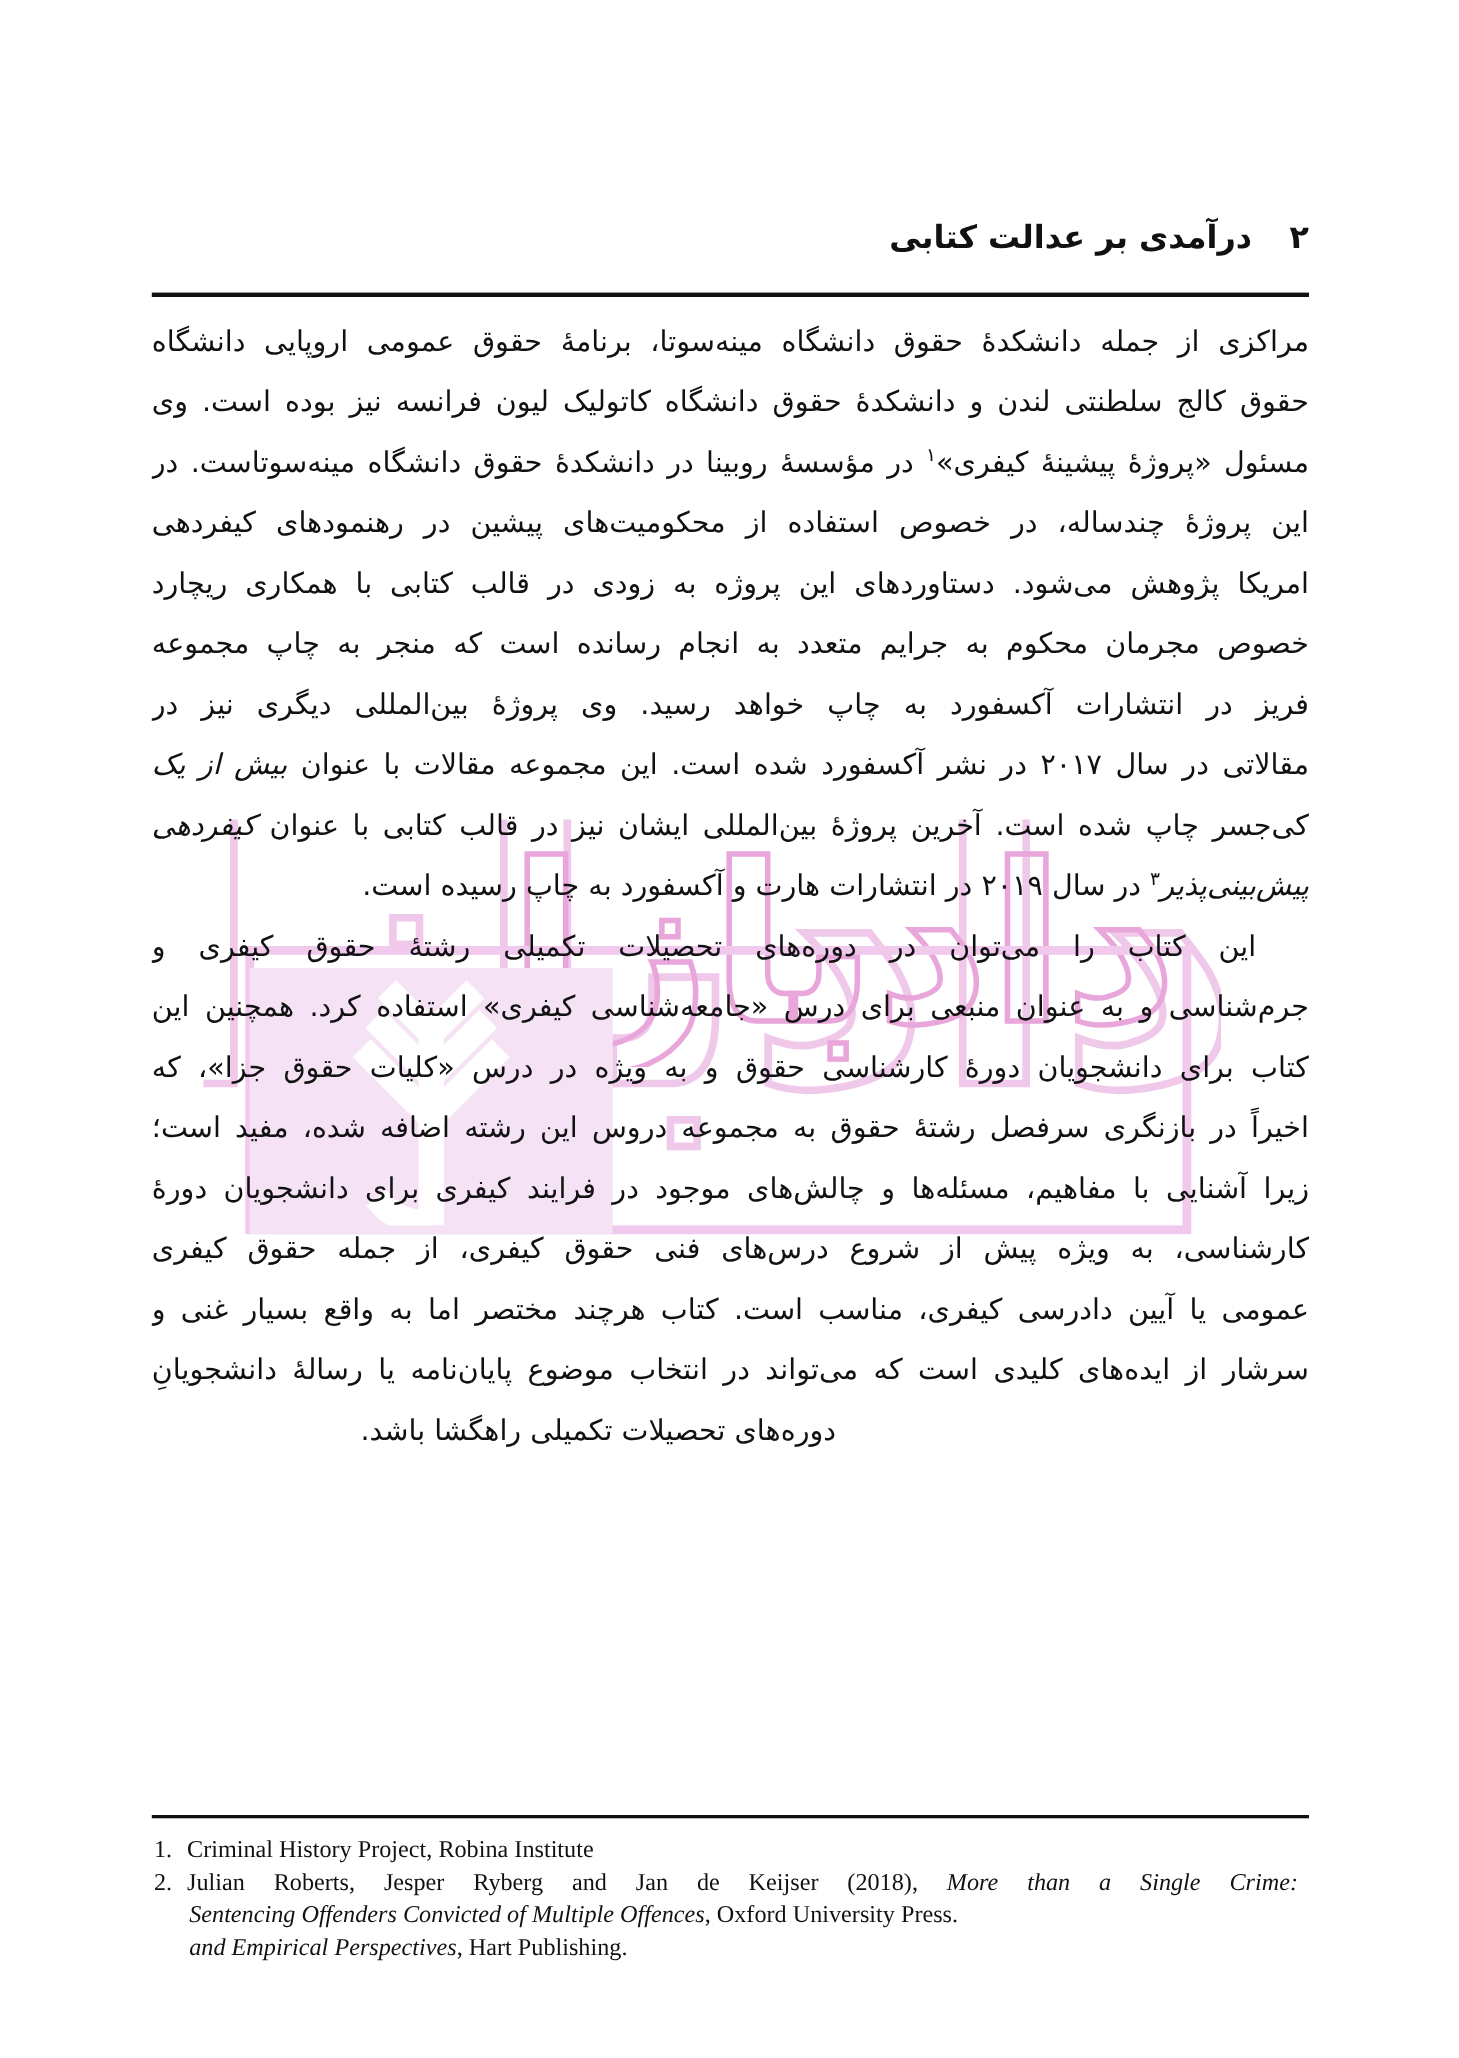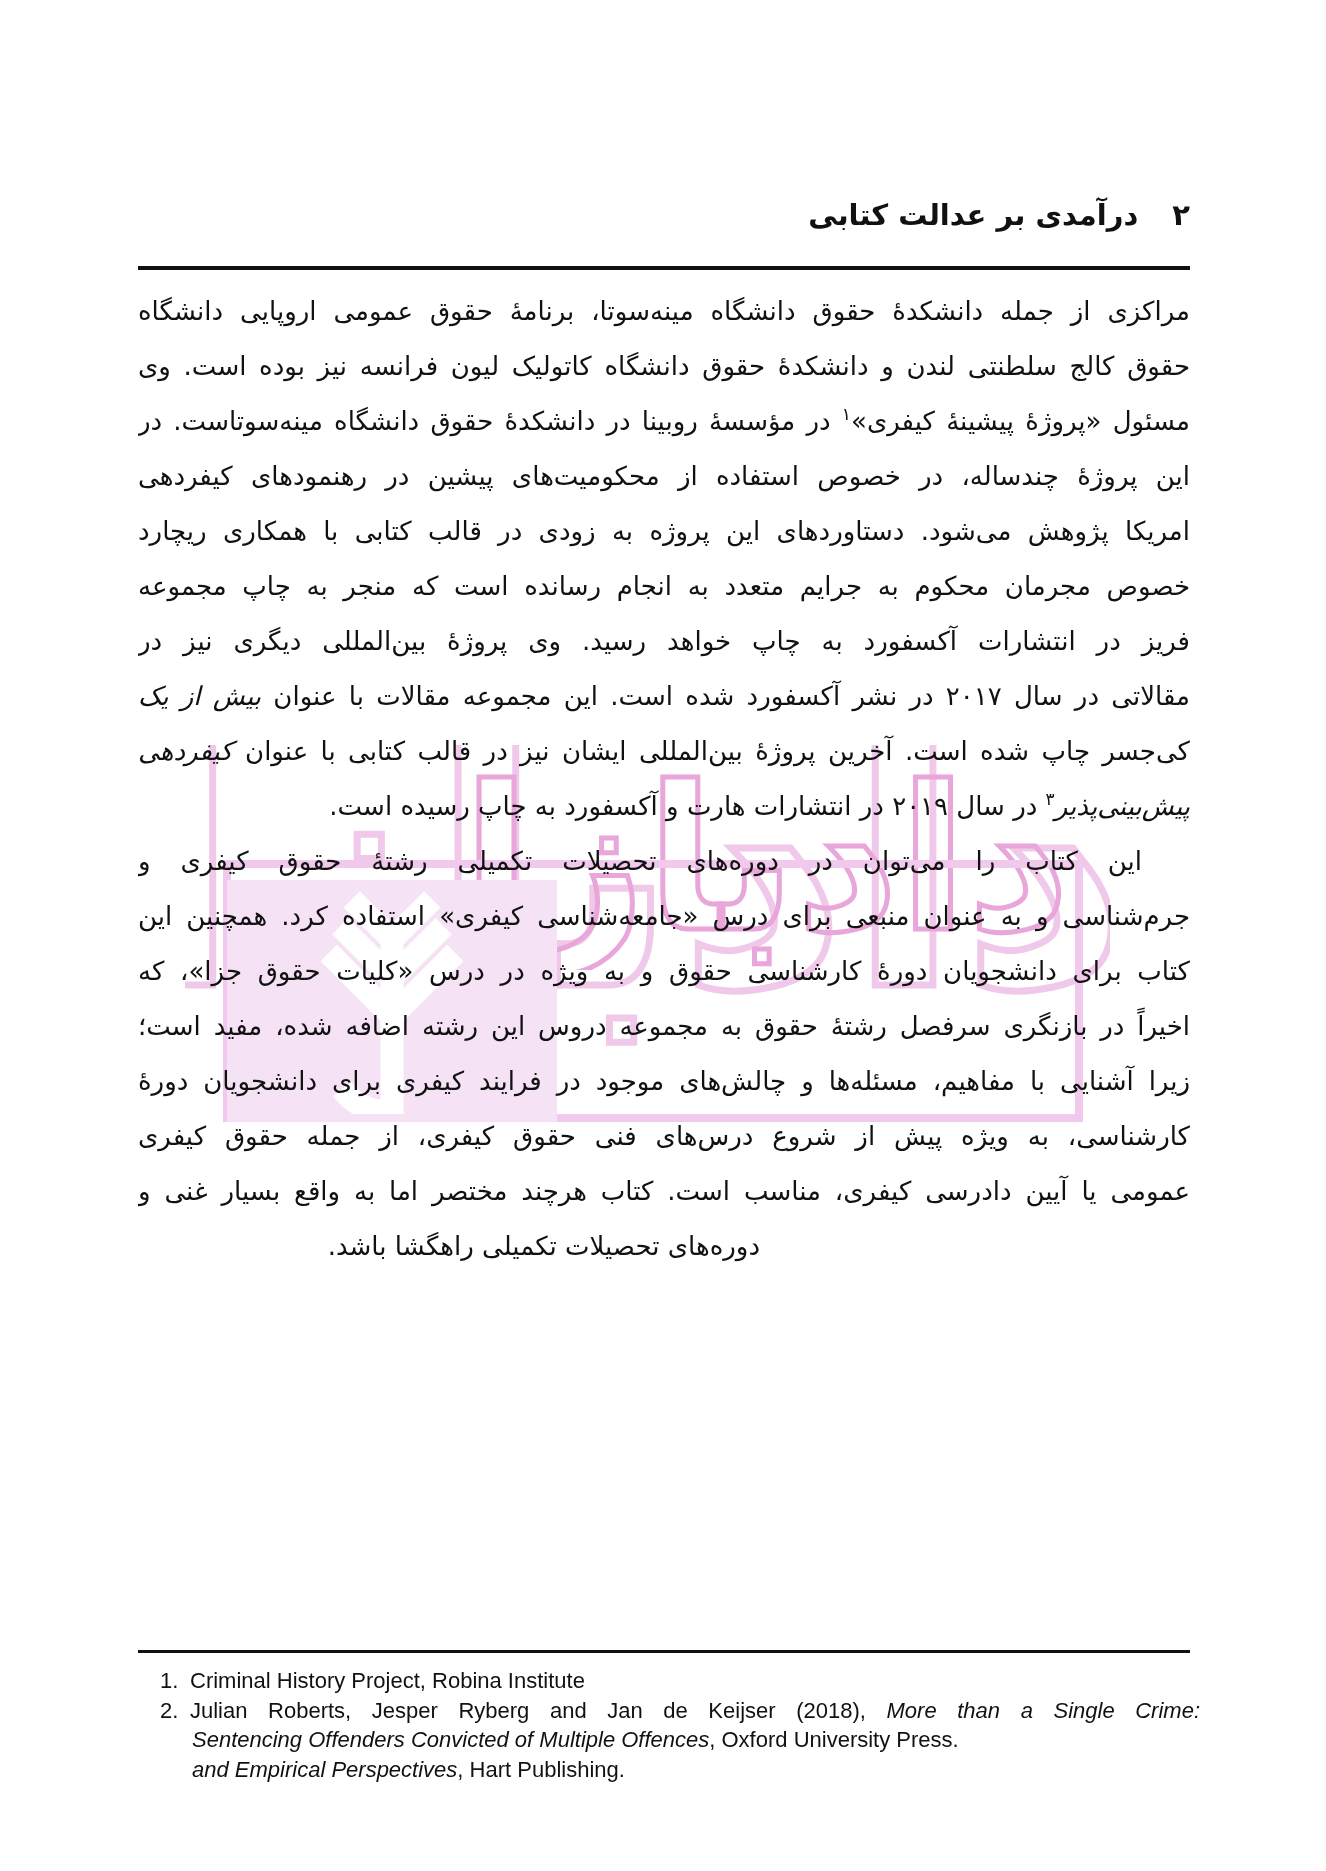--- a/index.html
+++ b/index.html
@@ -25,22 +25,22 @@
   .body-text{position:absolute;top:284px;left:138px;width:1052px;z-index:1;direction:rtl;
           font-size:26px;line-height:55px;}
   .bl{height:55px;overflow:hidden;text-align:justify;text-align-last:justify;}
   .bl sup{font-size:17px;line-height:0;vertical-align:super;}
   .bl i{font-style:italic;}
   .bl.end{text-align-last:right;}
   .bl.indent{padding-right:48px;}
   .bl.last{margin-right:430px;text-align-last:right;white-space:nowrap;}
   
   .fn-rule{position:absolute;top:1650px;left:138px;width:1052px;height:3px;background:#111;}
-  .footnotes{position:absolute;top:1666px;left:148px;width:1052px;z-index:1;
-          font-family:Liberation Sans, sans-serif;font-size:22px;line-height:29.5px;}
+  .footnotes{position:absolute;top:1666px;left:128px;width:1052px;z-index:1;
+          font-family:Liberation Serif, serif;font-size:22px;line-height:29.5px;}
   .fn-line{text-align:justify;text-align-last:justify;}
   .fn-line.single,.fn-line.lastline{text-align-last:left;}
   .fn-line.first{padding-left:12px;}
   .fn-line.cont{padding-left:44px;}
   .fn-num{display:inline-block;min-width:30px;}
 </style>
 </head>
 <body>
 
 <div class="page">
@@ -83,20 +83,21 @@
     <div class="bl"><span>کی‌جسر چاپ شده است. آخرین پروژهٔ بین‌المللی ایشان نیز در قالب کتابی با عنوان </span><i>کیفردهی</i></div>
     <div class="bl end"><i>پیش‌بینی‌پذیر</i><sup>۳</sup><span> در سال ۲۰۱۹ در انتشارات هارت و آکسفورد به چاپ رسیده است.</span></div>
 
     <div class="bl indent"><span>این کتاب را می‌توان در دوره‌های تحصیلات تکمیلی رشتهٔ حقوق کیفری و</span></div>
     <div class="bl"><span>جرم‌شناسی و به عنوان منبعی برای درس «جامعه‌شناسی کیفری» استفاده کرد. همچنین این</span></div>
     <div class="bl"><span>کتاب برای دانشجویان دورهٔ کارشناسی حقوق و به ویژه در درس «کلیات حقوق جزا»، که</span></div>
     <div class="bl"><span>اخیراً در بازنگری سرفصل رشتهٔ حقوق به مجموعه دروس این رشته اضافه شده، مفید است؛</span></div>
     <div class="bl"><span>زیرا آشنایی با مفاهیم، مسئله‌ها و چالش‌های موجود در فرایند کیفری برای دانشجویان دورهٔ</span></div>
     <div class="bl"><span>کارشناسی، به ویژه پیش از شروع درس‌های فنی حقوق کیفری، از جمله حقوق کیفری</span></div>
     <div class="bl"><span>عمومی یا آیین دادرسی کیفری، مناسب است. کتاب هرچند مختصر اما به واقع بسیار غنی و</span></div>
+    <div class="bl"><span>سرشار از ایده‌های کلیدی است که می‌تواند در انتخاب موضوع پایان‌نامه یا رسالهٔ دانشجویانِ</span></div>
     <div class="bl last"><span>دوره‌های تحصیلات تکمیلی راهگشا باشد.</span></div>
   </div>
 
   <div class="fn-rule"></div>
   <div class="footnotes">
     <div class="fn-line first single">
       <span class="fn-num">1.</span><span>Criminal History Project, Robina Institute</span>
     </div>
     <div class="fn-line first">
       <span class="fn-num">2.</span><span>Julian Roberts, Jesper Ryberg and Jan de Keijser (2018), </span><i>More than a Single Crime:</i>

